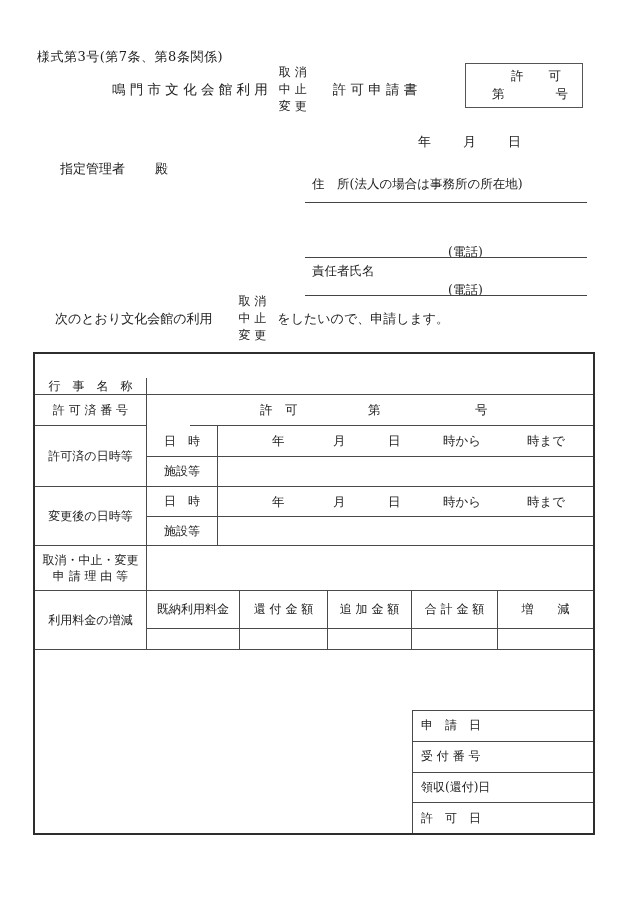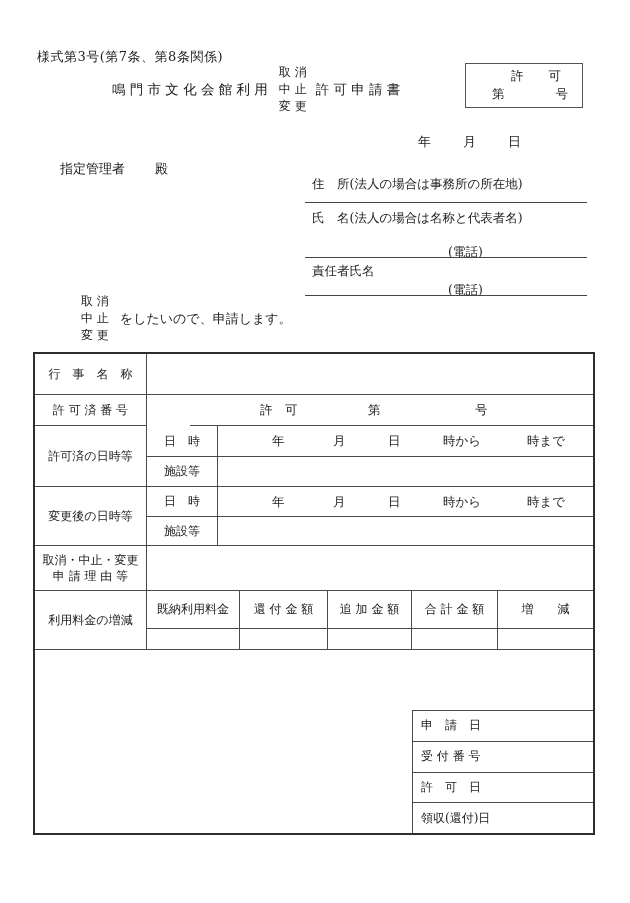--- a/index.html
+++ b/index.html
@@ -11,21 +11,21 @@
     font-family:"DejaVu Serif","Liberation Serif",serif;
     overflow:hidden;
   }
   .abs{position:absolute;}
   .form-number{left:37px;top:48px;font-size:13px;letter-spacing:.5px;}
   
   .title-row{left:112px;top:64px;display:flex;align-items:center;}
   .title-main{font-size:13.5px;white-space:pre;}
   .stack{display:flex;flex-direction:column;font-size:12px;line-height:17px;white-space:pre;}
   .title-gap1{margin-left:11px;}
-  .title-gap2{margin-left:9px;}
+  .title-gap2{margin-left:26px;}
   
   .permit-box{left:465px;top:63px;width:118px;height:45px;border:1px solid #555;box-sizing:border-box;font-size:12.5px;}
   .pb-top{text-align:center;padding-left:24px;margin-top:4px;white-space:pre;}
   .pb-bottom{display:flex;justify-content:space-between;padding:0 14px 0 26px;margin-top:1px;}
   .date-line{left:418px;top:133px;font-size:13px;letter-spacing:2px;white-space:pre;}
   .addressee{left:60px;top:160px;font-size:13px;display:flex;}
   .addressee .dono{margin-left:30px;}
   .field-label{font-size:12.5px;white-space:pre;}
   .uline{height:0;border-bottom:1px solid #444;width:282px;left:305px;}
   .statement{left:55px;top:293px;display:flex;align-items:center;font-size:13px;}
@@ -95,40 +95,40 @@
   <div class="abs date-line">年　　月　　日</div>
 
   <div class="abs addressee">
     <span>指定管理者</span>
     <span class="dono">殿</span>
   </div>
 
   <div class="abs field-label" style="left:312px;top:176px;">住　所(法人の場合は事務所の所在地)</div>
   <div class="abs uline" style="top:202px;"></div>
 
-  <div class="abs field-label" style="left:312px;top:210px;">氏　名(法人の場合は名称と代表者名)</div>
   <div class="abs field-label" style="left:448px;top:244px;">(電話)</div>
   <div class="abs uline" style="top:257px;"></div>
 
   <div class="abs field-label" style="left:312px;top:263px;">責任者氏名</div>
   <div class="abs field-label" style="left:448px;top:282px;">(電話)</div>
   <div class="abs uline" style="top:295px;"></div>
 
   <div class="abs statement">
+    <span>次のとおり文化会館の利用</span>
     <span class="stack">
       <span>取 消</span>
       <span>中 止</span>
       <span>変 更</span>
     </span>
     <span>をしたいので、申請します。</span>
   </div>
 
   <div class="abs main-table">
 
-    <div class="trow" style="height:41px;">
+    <div class="trow" style="height:41px;align-items:flex-end;">
       <div class="cell label-cell">行　事　名　称</div>
       <div class="cell val-cell"></div>
     </div>
 
     <div class="trow" style="height:31px;gap:43px;">
       <div class="cell label-cell">許 可 済 番 号</div>
       <div class="cell val-cell">
         <span class="vspan" style="left:70px;">許　可</span>
         <span class="vspan" style="left:178px;">第</span>
         <span class="vspan" style="left:285px;">号</span>
@@ -200,19 +200,19 @@
           <div class="cell fee-cell fee-c4"></div>
           <div class="cell fee-cell fee-c5"></div>
         </div>
       </div>
     </div>
 
     <div class="trow cell bottom-cell">
       <div class="admin-table">
         <div class="admin-row">申　請　日</div>
         <div class="admin-row">受 付 番 号</div>
+        <div class="admin-row">領収(還付)日</div>
         <div class="admin-row">許　可　日</div>
-        <div class="admin-row">領収(還付)日</div>
       </div>
     </div>
 
   </div>
 </div>
 
 </body></html>

